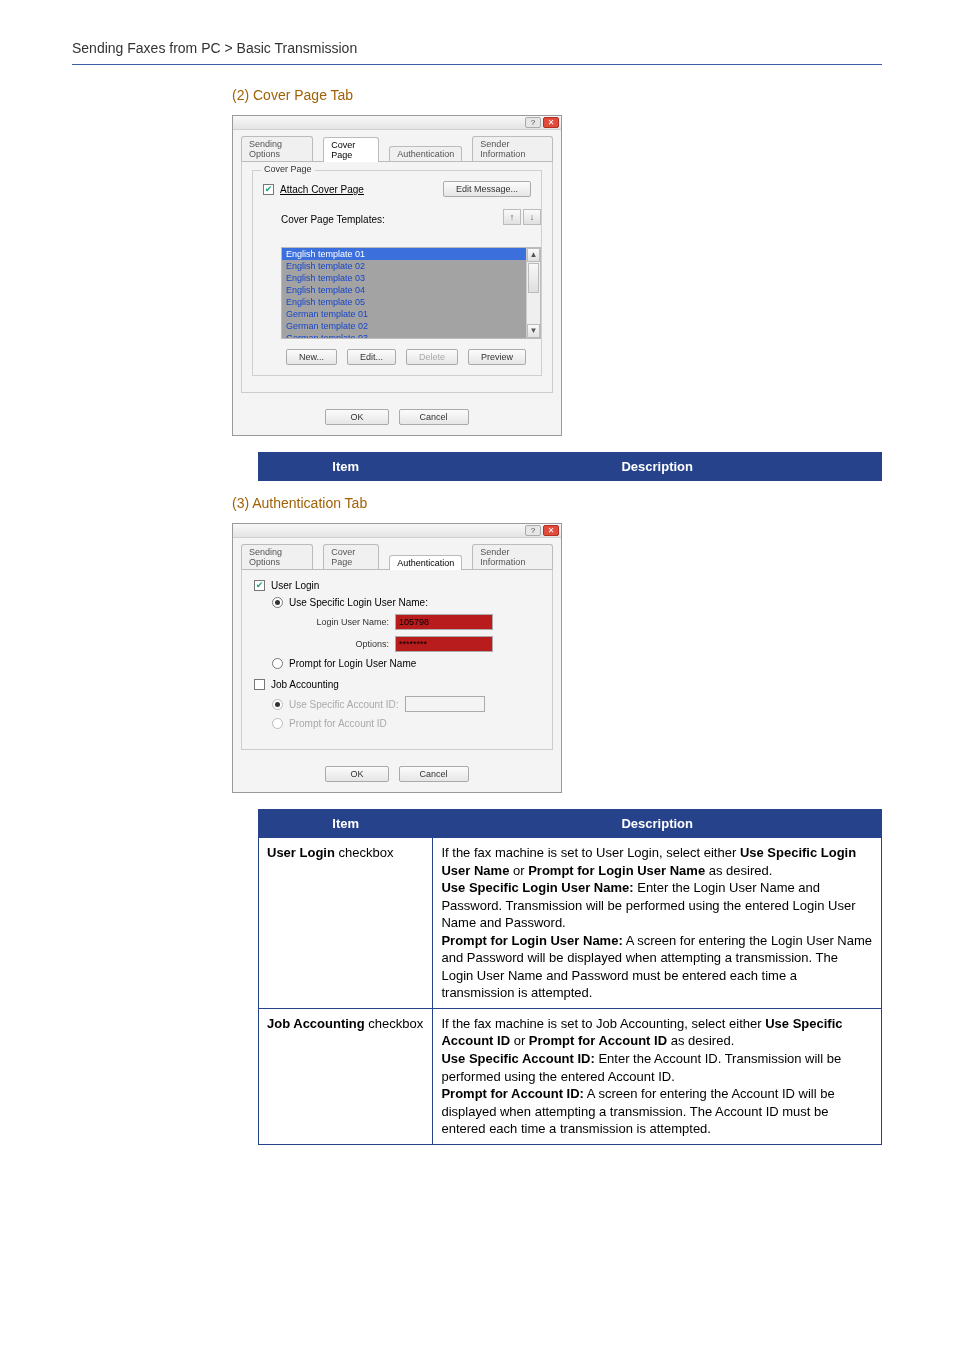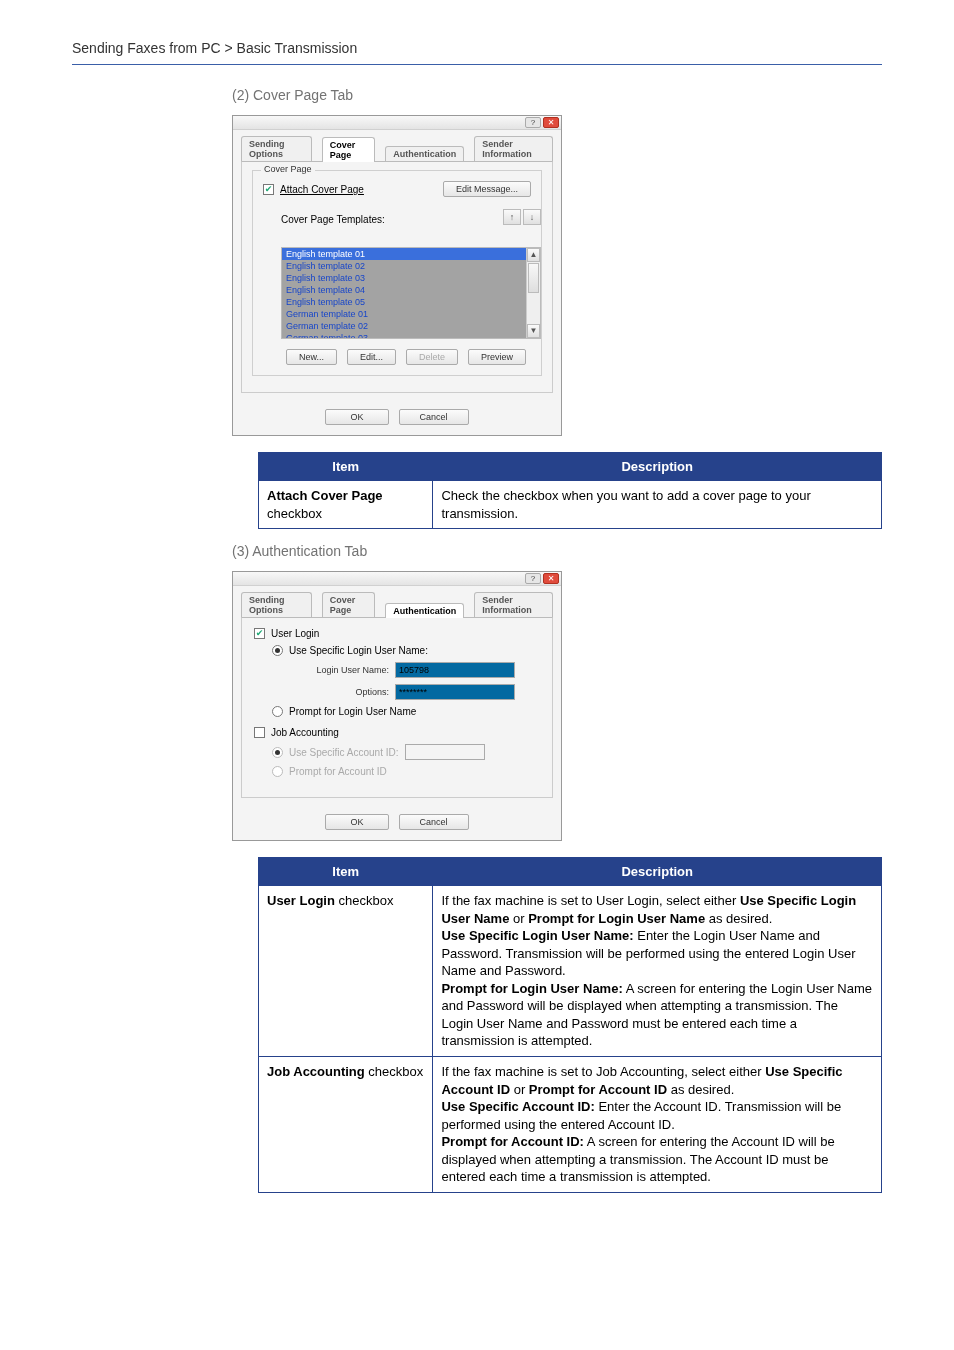--- a/index.html
+++ b/index.html
@@ -15,21 +15,21 @@
     color: #333;
     padding-bottom: 8px;
     border-bottom: 1px solid #3a5fa8;
     margin-bottom: 22px;
   }
   .indented {
     margin-left: 160px;
   }
   .section-heading {
     font-size: 14px;
-    color: #737373;
+    color: #a16207;
     margin-bottom: 12px;
   }
   .dialog {
     border: 1px solid #999;
     width: 330px;
     font-size: 10px;
     background: #f4f4f4;
     margin-bottom: 16px;
     position: relative;
   }
@@ -55,21 +55,20 @@
     text-align: center;
   }
   .tb-help { background: #e6e6e6; color:#444; }
   .tb-close { background: #e04b3c; border-color:#b03020; color:#fff; }
   .tabrow {
     display: flex;
     align-items: flex-end;
     padding: 6px 8px 0 8px;
     gap: 10px;
     font-size: 9px;
-    font-weight: bold;
   }
   .tab {
     padding: 2px 7px;
     border: 1px solid #bbb;
     border-bottom: none;
     border-radius: 3px 3px 0 0;
     background: #f0f0f0;
     color: #555;
   }
   .tab.active {
@@ -134,21 +133,21 @@
   .sb-thumb { flex:0 0 30px; margin:1px; border:1px solid #bbb; background:linear-gradient(#f8f8f8,#dedede);}
   .updn { display:flex; gap:2px; }
   .ud { width:18px; height:16px; border:1px solid #bbb; background:linear-gradient(#fafafa,#e0e0e0); font-size:9px; line-height:14px; text-align:center; color:#555;}
   .listhdr { display:flex; justify-content:space-between; align-items:flex-end; width:260px; margin-bottom:22px;}
   .btnrow { display:flex; gap:10px; margin-top:10px; justify-content: center;}
   .bottom-btns { display:flex; justify-content:center; gap:10px; padding:8px 0 10px 0; background:#f4f4f4;}
   .radio { width:11px; height:11px; border:1px solid #777; border-radius:50%; background:#fff; position:relative;}
   .radio.checked::after { content:""; position:absolute; left:2px; top:2px; width:5px; height:5px; background:#333; border-radius:50%;}
   .radio.disabled { border-color:#bbb;}
   .fld-label { font-size:9px; color:#333; text-align:right; width:95px; }
-  .txt-input { border:1px solid #aaa; background:#0369a1; height:16px; width:120px; font-size:9px; padding:0 3px; line-height:14px;}
+  .txt-input { border:1px solid #aaa; background:#b91c1c; height:16px; width:98px; font-size:9px; padding:0 3px; line-height:14px;}
   .txt-input.disabled { background:#f4f4f4; color:#aaa;}
   .tablewrap { margin-bottom: 14px; margin-left: 26px;}
   table.desc {
     border-collapse: collapse;
     width: 100%;
     font-size: 13px;
   }
   table.desc th {
     background: #26428b;
     color: #fff;
@@ -238,24 +237,20 @@
     </div>
   </div>
 
   <div class="tablewrap">
     <table class="desc">
       <tbody>
           <tr>
         <th class="colitem">Item</th>
         <th>Description</th>
       </tr>
-      <tr>
-        <td><strong>Attach Cover Page</strong><span> checkbox</span></td>
-        <td>Check the checkbox when you want to add a cover page to your transmission.</td>
-      </tr>
     </tbody>
       </table>
   </div>
 
   <div class="section-heading">(3) Authentication Tab</div>
 
   <div class="dialog">
     <div class="dialog-titlebar">
       <div class="title-btns">
         <div class="tb tb-help">?</div>

